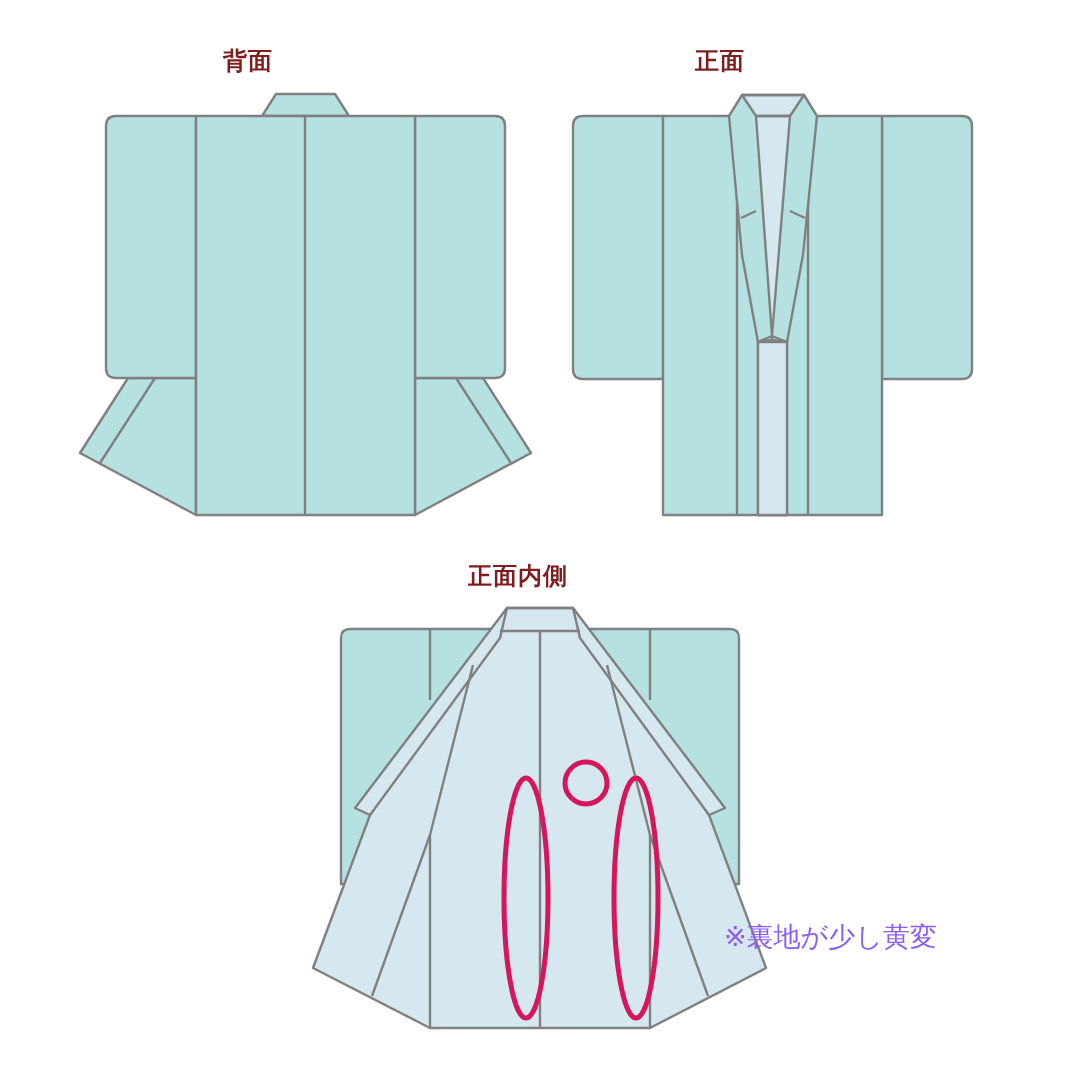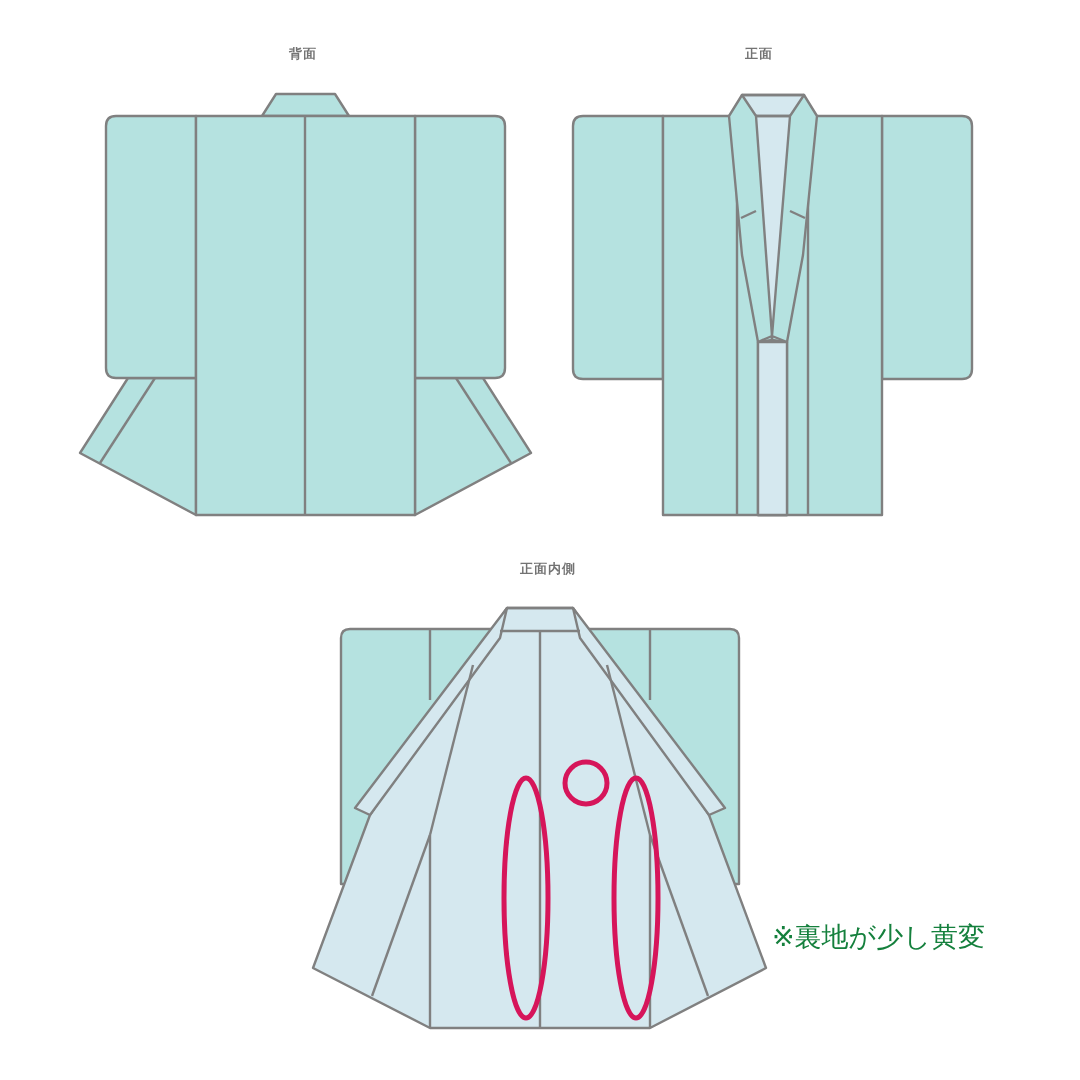--- a/index.html
+++ b/index.html
@@ -1,29 +1,29 @@
 <!DOCTYPE html>
 <html><head>
   <meta charset="utf-8">
   <style>
     html, body { margin: 0; padding: 0; background: #ffffff; }
     body { width: 1080px; height: 1080px; position: relative; overflow: hidden; font-family: "DejaVu Sans", sans-serif; }
-    .view-title { position: absolute; font-size: 13px; font-weight: bold; color: #737373; text-align: center; width: 160px; letter-spacing: 1px; }
-    .note { position: absolute; font-size: 27px; color: #15803d; left: 772px; top: 919px; white-space: nowrap; }
+    .view-title { position: absolute; font-size: 24px; font-weight: bold; color: #7f1d1d; text-align: left; width: 160px; letter-spacing: 1px; }
+    .note { position: absolute; font-size: 27px; color: #8b5cf6; left: 724px; top: 919px; white-space: nowrap; }
     svg { position: absolute; left: 0; top: 0; }
     .teal { fill: #b5e2e0; stroke: #808080; stroke-width: 2.4; stroke-linejoin: round; }
     .lining { fill: #d5e8ef; stroke: #808080; stroke-width: 2.4; stroke-linejoin: round; }
     .seam { fill: none; stroke: #808080; stroke-width: 2.4; }
     .mark { fill: none; stroke: #d6155a; stroke-width: 5; }
   </style>
 </head>
 <body>
 
 <div class="view-title" style="left:223px; top:45px;">背面</div>
-<div class="view-title" style="left:679px; top:45px;">正面</div>
+<div class="view-title" style="left:695px; top:45px;">正面</div>
 <div class="view-title" style="left:468px; top:560px;">正面内側</div>
 
 <svg width="1080" height="1080" viewBox="0 0 1080 1080">
 
   <g>
 
     <polygon class="teal" points="262,116 276,94 335,94 349,116"></polygon>
 
     <polygon class="teal" points="128,378 196,378 196,515 80,453"></polygon>
     <line class="seam" x1="155" y1="378" x2="100" y2="463"></line>

